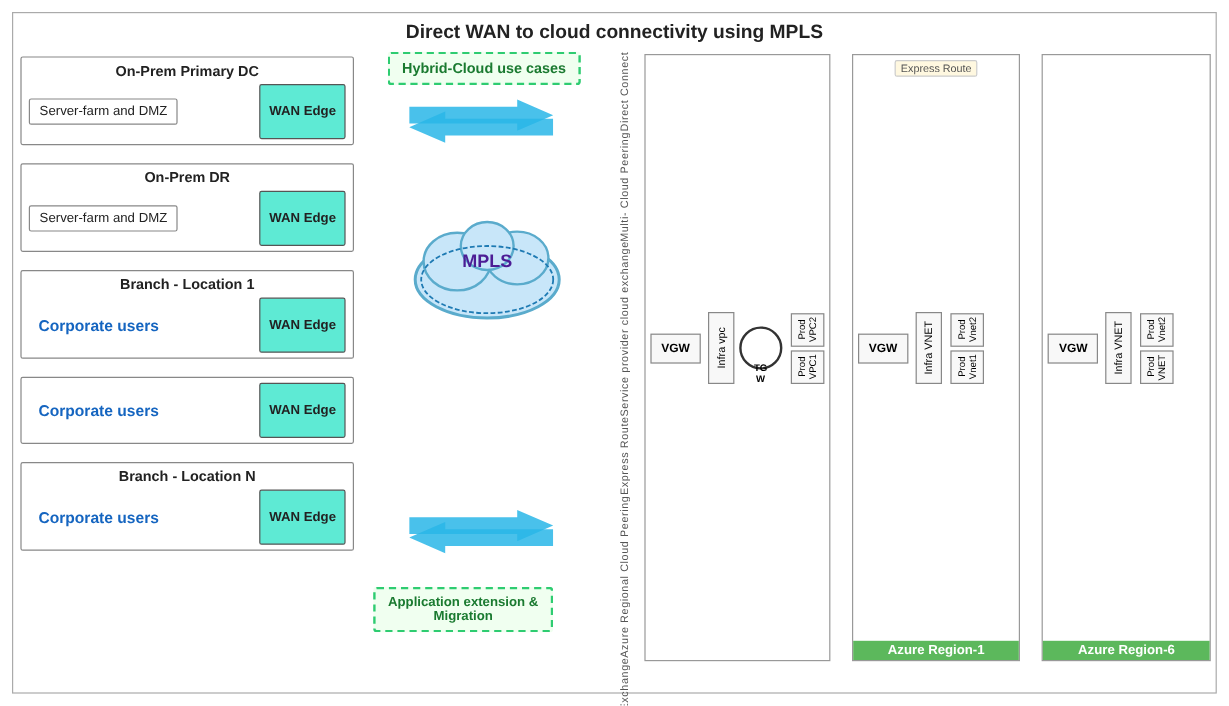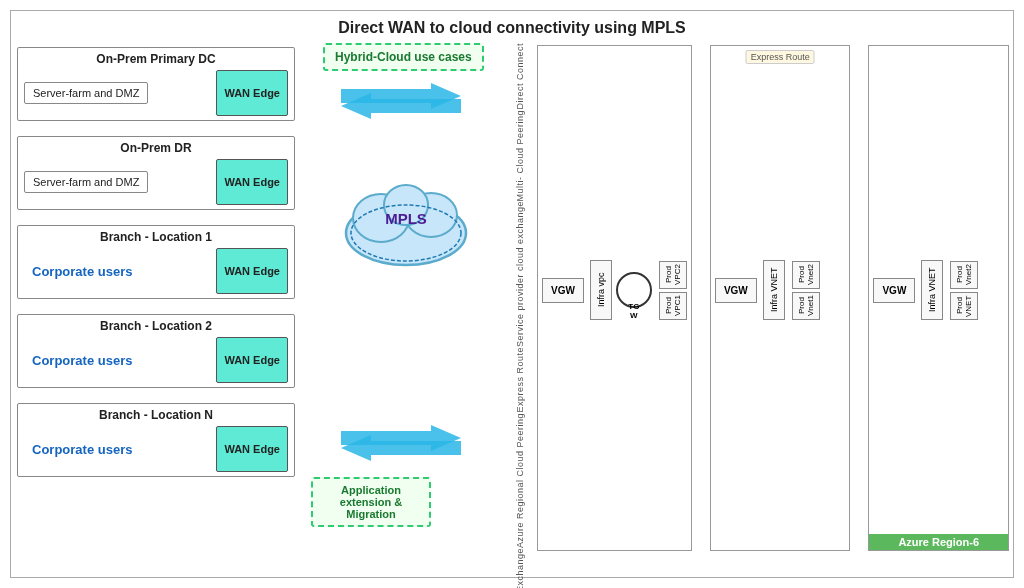--- a/index.html
+++ b/index.html
@@ -148,21 +148,21 @@
       bottom: 26px;
       left: 10px;
       border: 2px dashed #2ecc71;
       border-radius: 3px;
       background: #f0fff0;
       font-size: 11px;
       font-weight: bold;
       color: #1a7a30;
       padding: 5px 8px;
       text-align: center;
-      width: 120px;
+      width: 150px;
     }
     
     .arrow-bottom {
       position: absolute;
       bottom: 90px;
       left: 40px;
       width: 120px;
       height: 40px;
     }
 
@@ -342,21 +342,20 @@
 
       <div class="dc-box">
         <div class="dc-title">Branch - Location 1</div>
         <div class="dc-inner">
           <div class="corp-users">Corporate users</div>
           <div class="wan-edge-btn">WAN Edge</div>
         </div>
       </div>
 
       <div class="dc-box">
-        <div class="dc-title">Branch - Location 2</div>
         <div class="dc-inner">
           <div class="corp-users">Corporate users</div>
           <div class="wan-edge-btn">WAN Edge</div>
         </div>
       </div>
 
       <div class="dc-box">
         <div class="dc-title">Branch - Location  N</div>
         <div class="dc-inner">
           <div class="corp-users">Corporate users</div>
@@ -444,20 +443,21 @@
             <div class="infra-box">Infra VNET</div>
             <div class="vpc-stack">
               <div class="vpc-box">Prod
 Vnet2</div>
               <div class="vpc-box">Prod
 Vnet1</div>
             </div>
           </div>
 
           <div style="position:absolute; top:4px; left:50%; transform:translateX(-50%); font-size:9px; color:#555; white-space:nowrap; background:#fff8e0; border:1px solid #ccc; padding:1px 4px; border-radius:2px;">Express Route</div>
+          <div class="azure-label-bar">Azure Region-1</div>
         </div>
 
         <div class="azure-region">
           <div class="region-inner">
             <div class="vgw-box">VGW</div>
             <div class="infra-box">Infra VNET</div>
             <div class="vpc-stack">
               <div class="vpc-box">Prod
 Vnet2</div>
               <div class="vpc-box">Prod

